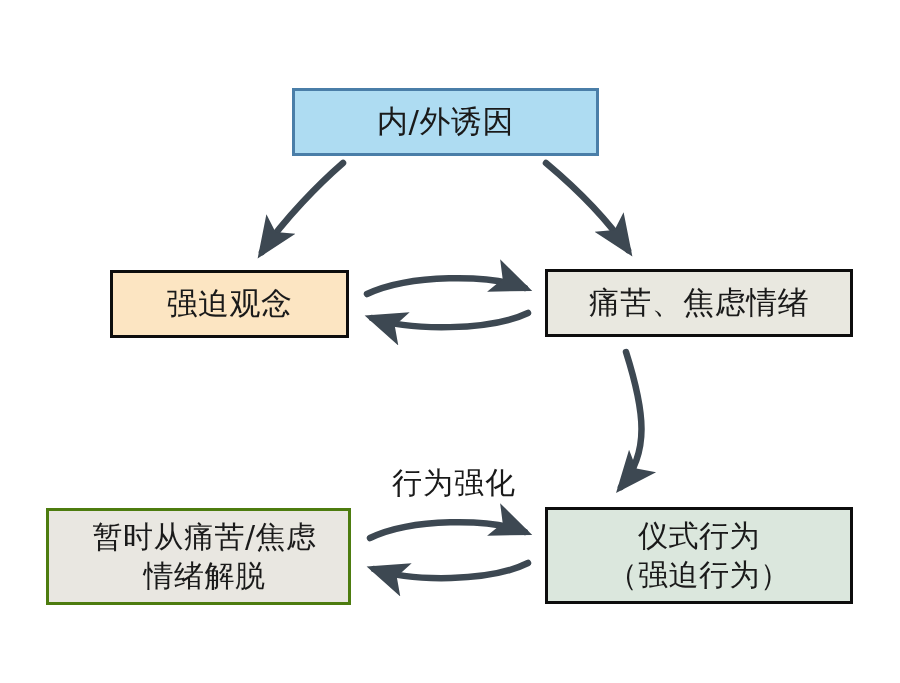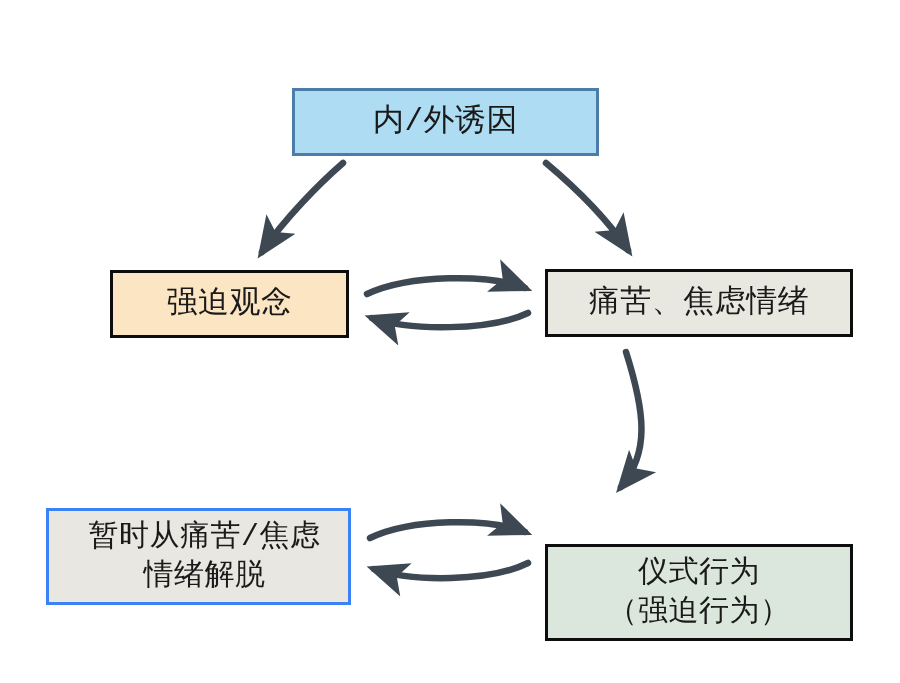--- a/index.html
+++ b/index.html
@@ -25,21 +25,20 @@
     justify-content: center;
     text-align: center;
     color: #1a1a1a;
     line-height: 1.28;
     letter-spacing: 0.5px;
   }
   .node .node-label {
     display: block;
     width: 100%;
     white-space: pre-line;
-    font-family: Liberation Mono, monospace;
   }
 
   
   #node-trigger {
     left: 292px;  top: 88px;  width: 307px; height: 68px;
     background: #aedcf2;
     border: 3px solid #4a7ea8;
     font-size: 31px;
   }
   #node-obsession {
@@ -51,30 +50,29 @@
   }
   #node-distress {
     left: 545px;  top: 269px; width: 308px; height: 68px;
     background: #e9e8e0;
     border: 3px solid #0d0d0d;
     font-size: 31px;
   }
   #node-relief {
     left: 46px;   top: 508px; width: 305px; height: 97px;
     background: #e9e7e1;
-    border: 3px solid #3b82f6;
+    border: 3px solid #4d7c0f;
     font-size: 30px;
     padding-left: 12px;
   }
   #node-ritual {
     left: 545px;  top: 507px; width: 308px; height: 97px;
     background: #dbe7dd;
     border: 3px solid #0d0d0d;
     font-size: 30px;
-    margin-top: 37px;
   }
 
   #edge-label-reinforce {
     position: absolute;
     left: 366px;
     top: 463px;
     width: 176px;
     text-align: center;
     font-size: 30px;
     color: #1a1a1a;
@@ -146,14 +144,15 @@
   <div class="node" id="node-relief">
     <span class="node-label">暂时从痛苦/焦虑
 情绪解脱</span>
   </div>
 
   <div class="node" id="node-ritual">
     <span class="node-label">仪式行为
 （强迫行为）</span>
   </div>
 
+  <div id="edge-label-reinforce">行为强化</div>
 
 </div>
 
 </body></html>

